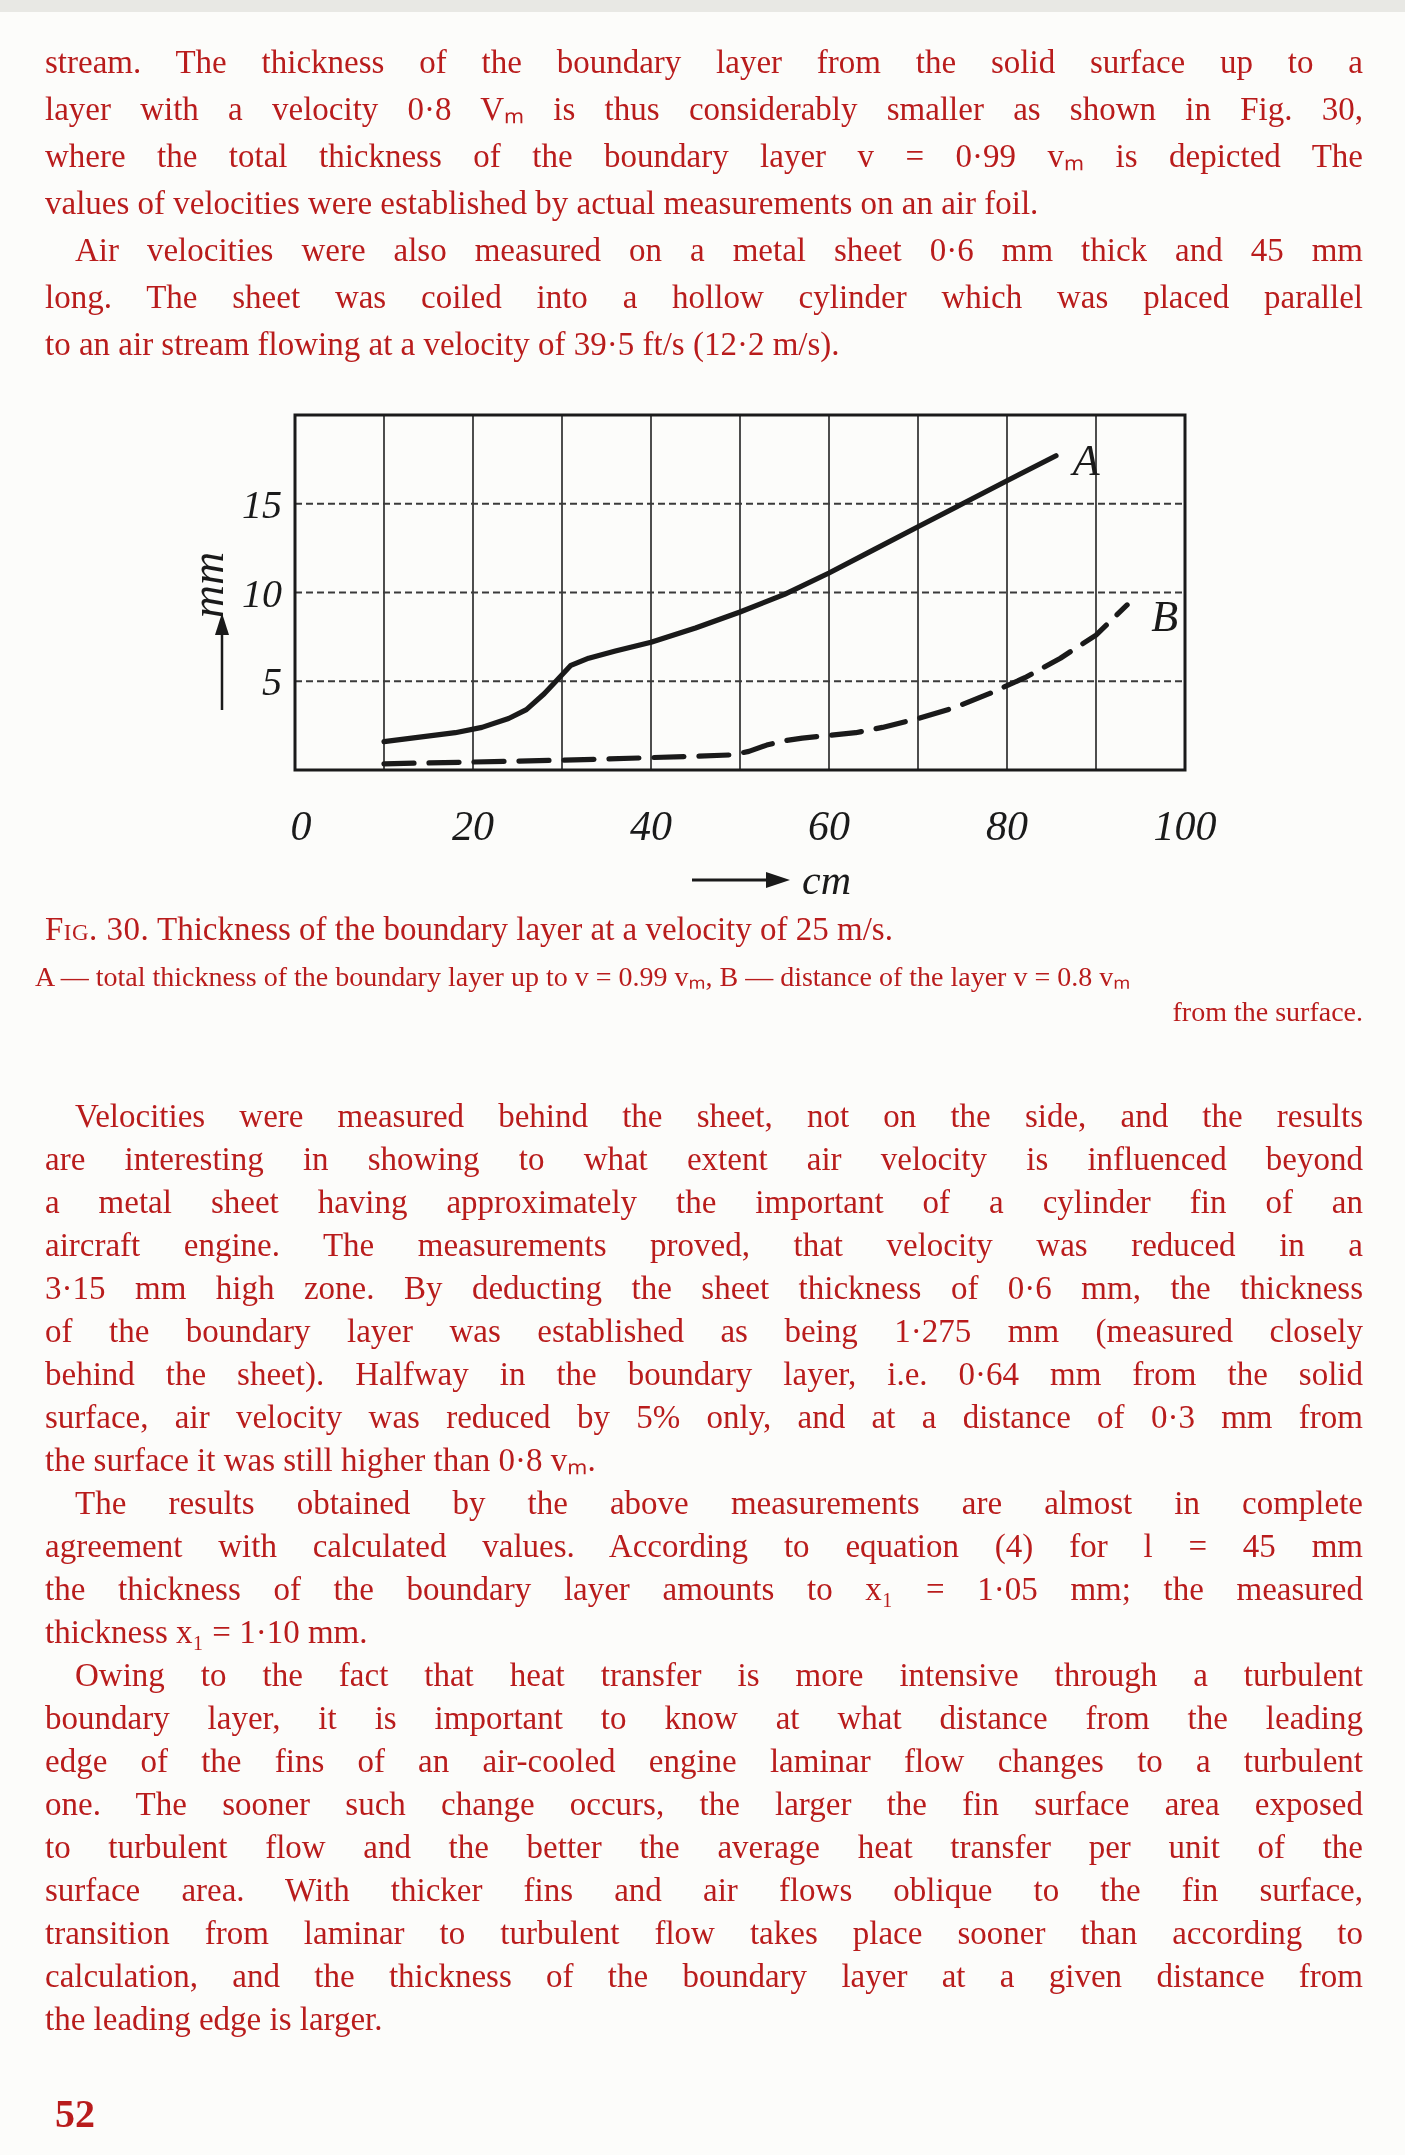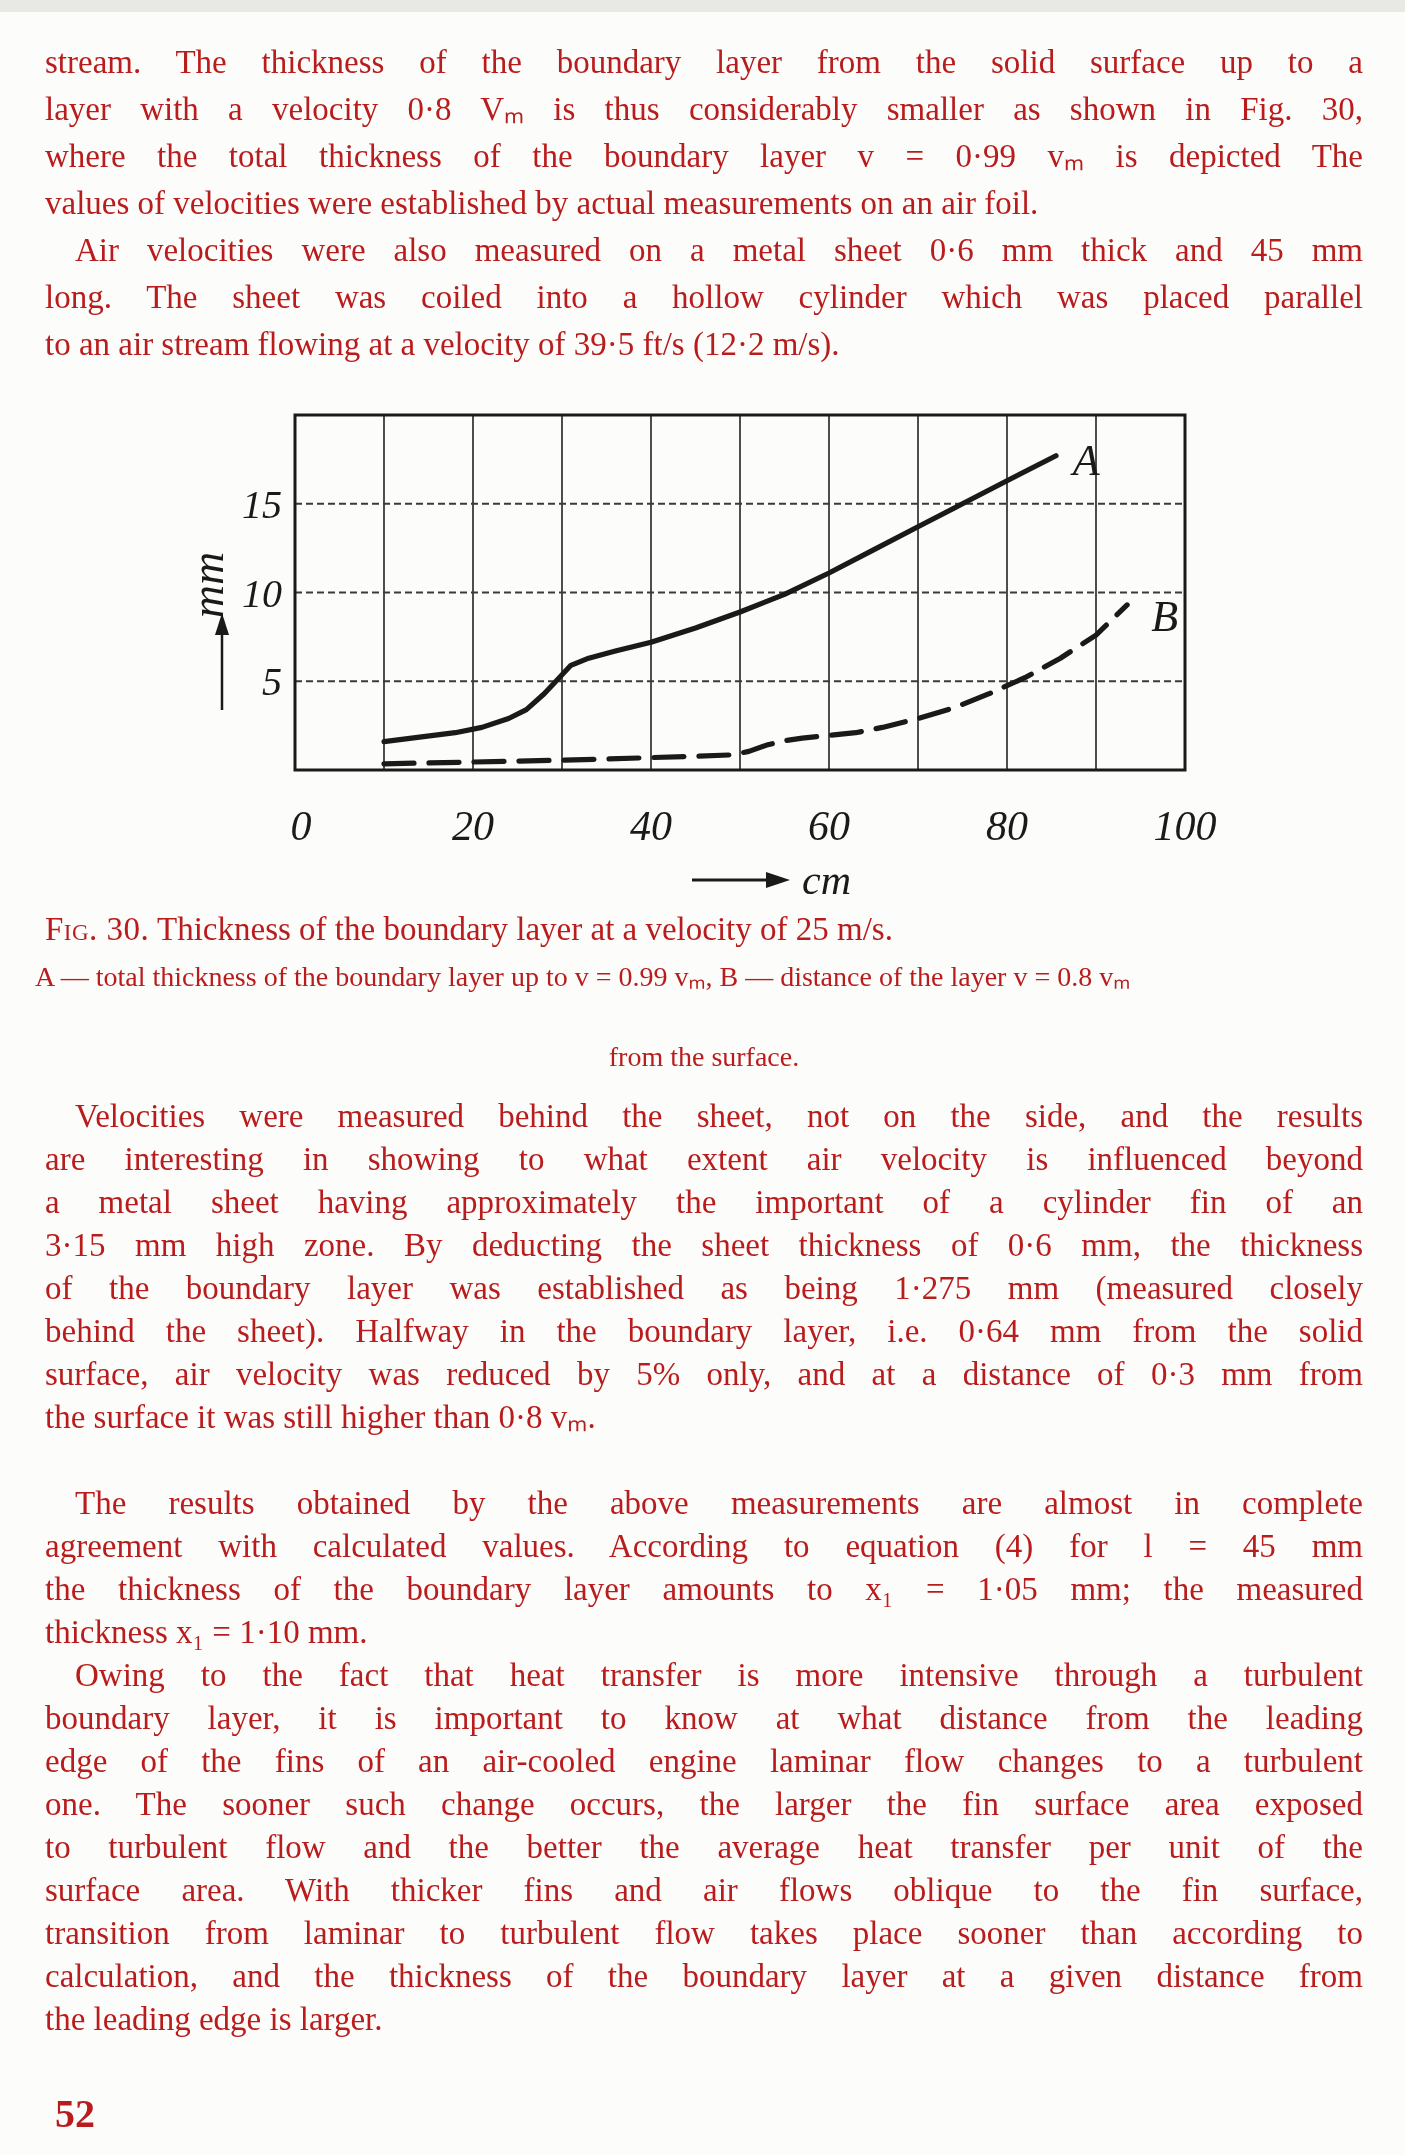--- a/index.html
+++ b/index.html
@@ -28,22 +28,22 @@
   .cap1{
     position:absolute;left:45px;right:42px;top:898px;
     text-align:left;font-size:33px;line-height:38px;
   }
   .smallcaps{font-variant:small-caps;letter-spacing:.5px;}
   .cap2{
     position:absolute;left:35px;right:30px;top:948px;
     text-align:left;font-size:28px;line-height:33px;
   }
   .cap3{
-    position:absolute;left:45px;right:42px;top:1028px;
-    text-align:center;font-size:28px;line-height:33px;
+    position:absolute;left:45px;right:42px;top:983px;
+    text-align:right;font-size:28px;line-height:33px;
   }
   .pageno{
     position:absolute;left:55px;top:2078px;
     font-size:40px;font-weight:bold;
   }
   .chart-svg{position:absolute;left:130px;top:385px;}
   .bottom-bar{
     position:absolute;left:108px;right:0;bottom:0;height:5px;
     background:#0c0c0c;
   }
@@ -107,20 +107,21 @@
   </div>
 
   <div class="cap2">A — total thickness of the boundary layer up to v = 0.99 vₘ,  B — distance of the layer v = 0.8 vₘ</div>
 
   <div class="cap3">from the surface.</div>
 
   <div class="para lh43" style="top:1083px">
       <div class="line indent">Velocities were measured behind the sheet, not on the side, and the results</div>
       <div class="line">are interesting in showing to what extent air velocity is influenced beyond</div>
       <div class="line">a metal sheet having approximately the important of a cylinder fin of an</div>
+      <div class="line">aircraft engine. The measurements proved, that velocity was reduced in a</div>
       <div class="line">3·15 mm high zone. By deducting the sheet thickness of 0·6 mm, the thickness</div>
       <div class="line">of the boundary layer was established as being 1·275 mm (measured closely</div>
       <div class="line">behind the sheet). Halfway in the boundary layer, i.e. 0·64 mm from the solid</div>
       <div class="line">surface, air velocity was reduced by 5% only, and at a distance of 0·3 mm from</div>
       <div class="line last">the surface it was still higher than 0·8 vₘ.</div>
     </div>
 
   <div class="para lh43" style="top:1470px">
       <div class="line indent">The results obtained by the above measurements are almost in complete</div>
       <div class="line">agreement with calculated values. According to equation (4) for l = 45 mm</div>

